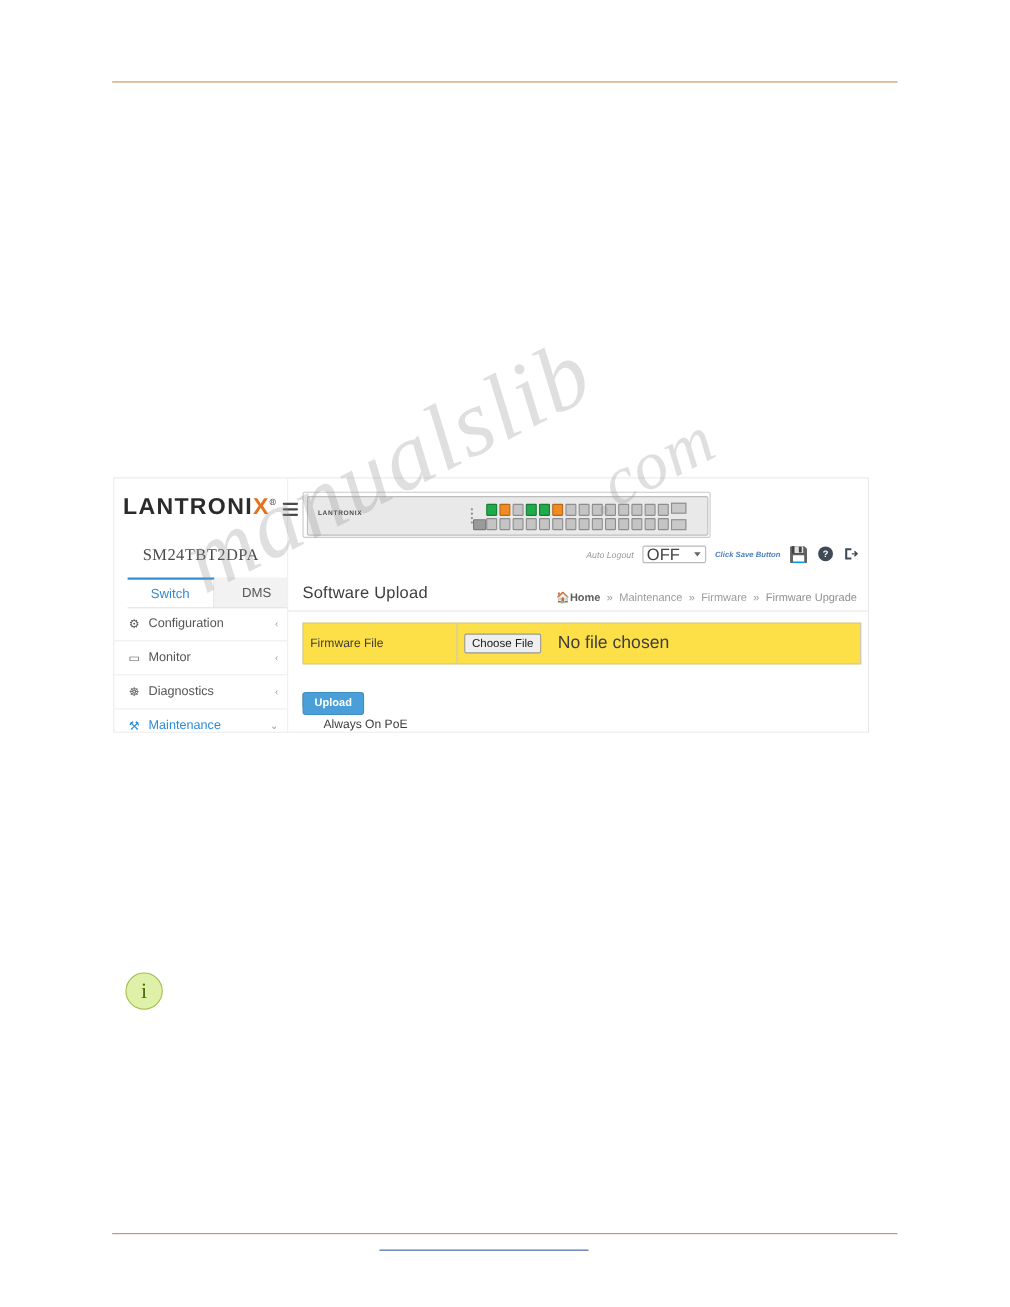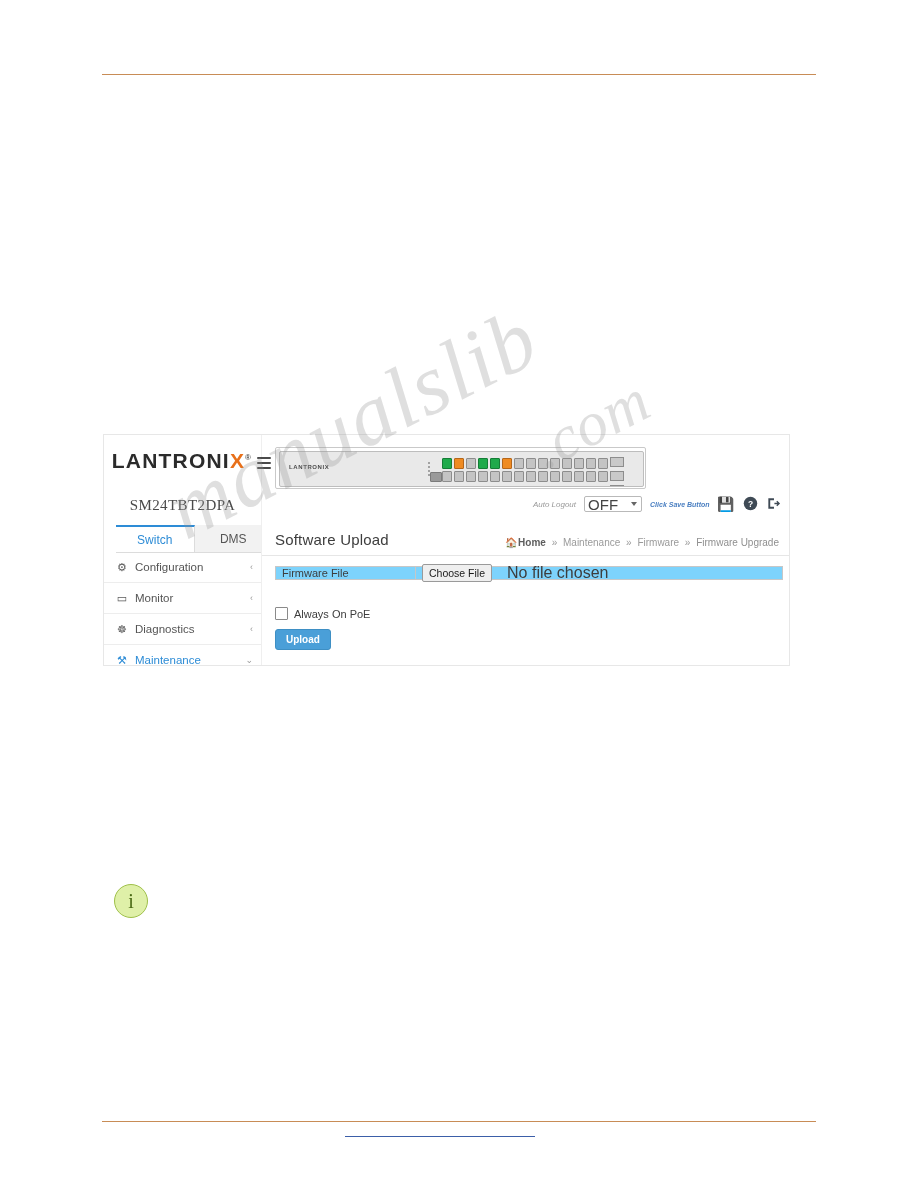--- a/index.html
+++ b/index.html
@@ -410,25 +410,25 @@
     height: 1px;
     background: #e6e6e6;
   }
 
   
   .form-row {
     position: absolute;
     left: 13px;
     top: 131px;
     width: 508px;
-    height: 14px;
+    height: 38px;
     display: flex;
     border: 1px solid #c7c7c7;
     box-sizing: border-box;
-    background: #7dd3fc;
+    background: #fde047;
   }
   .form-label-cell {
     width: 140px;
     display: flex;
     align-items: center;
     padding-left: 6px;
     font-size: 11px;
     color: #3d3d3d;
     border-right: 1px solid #c7c7c7;
     box-sizing: border-box;
@@ -465,20 +465,21 @@
   .cb {
     width: 11px;
     height: 11px;
     border: 1px solid #8a8a8a;
     background: #fff;
     border-radius: 1px;
   }
   .checkbox-label {
     font-size: 11px;
     color: #3d3d3d;
+    margin-top: 46px;
   }
 
   .upload-btn {
     position: absolute;
     left: 13px;
     top: 194px;
     background: #4a9fd8;
     color: #ffffff;
     font-size: 10px;
     padding: 4px 10px;

